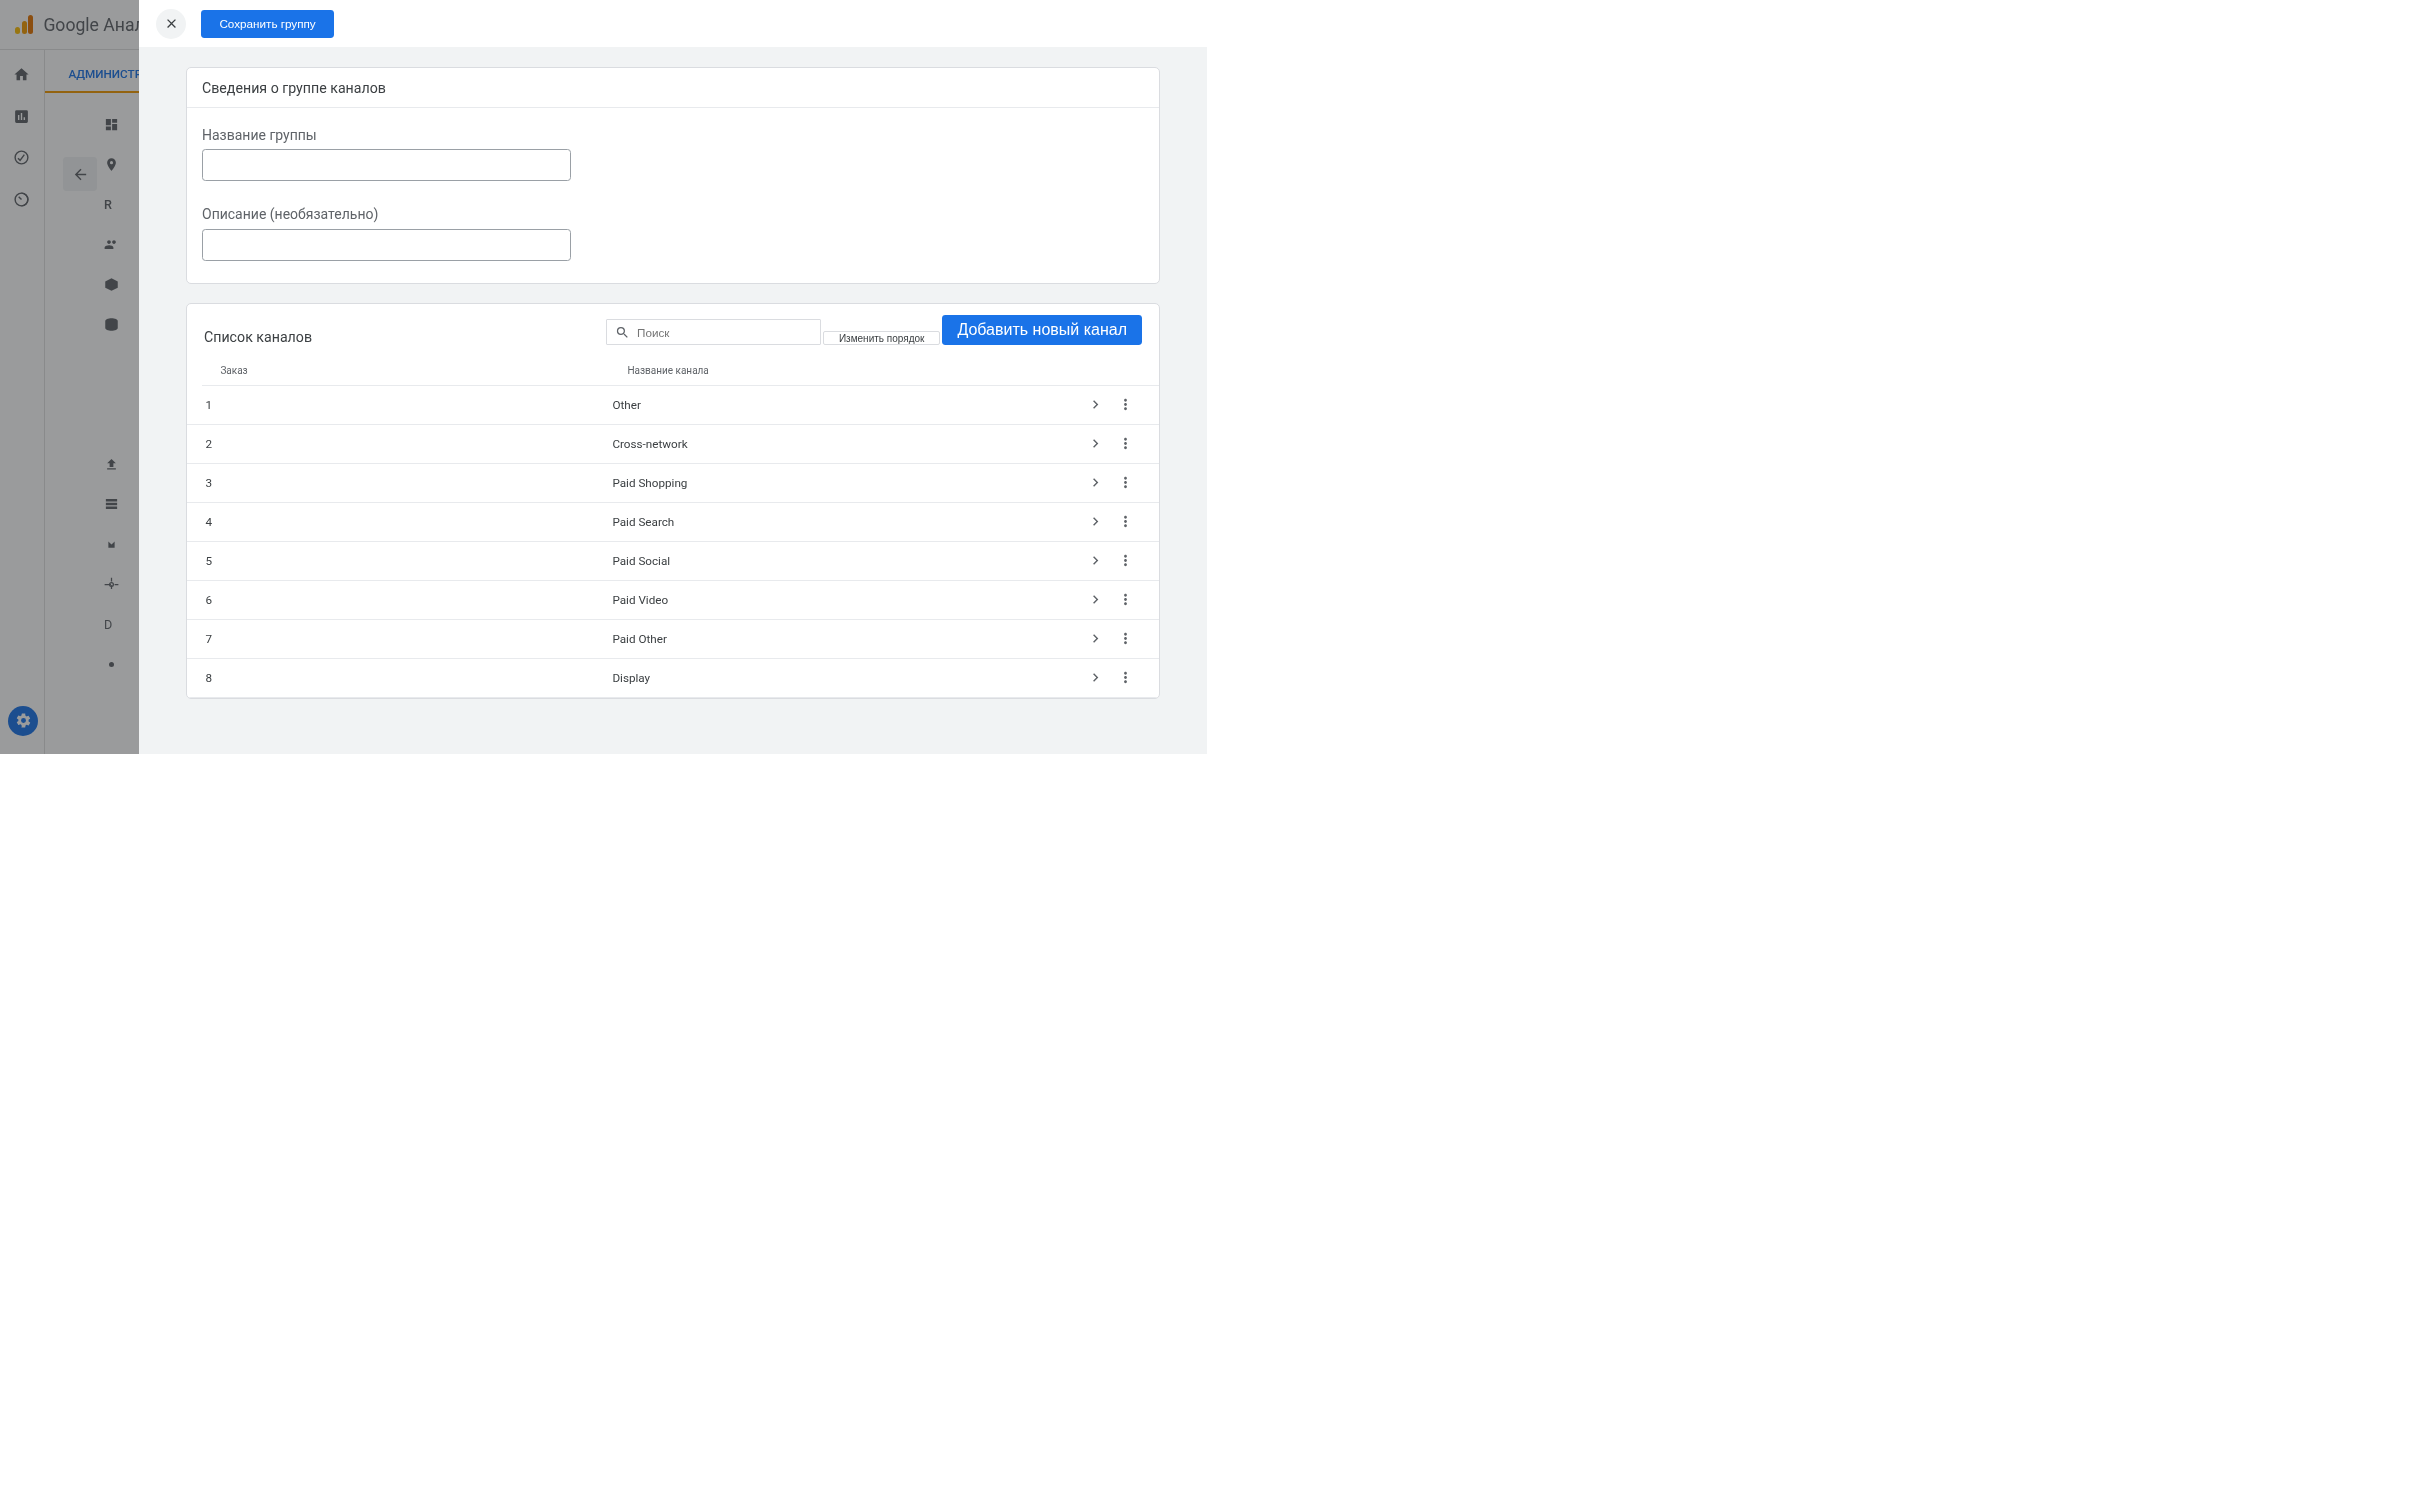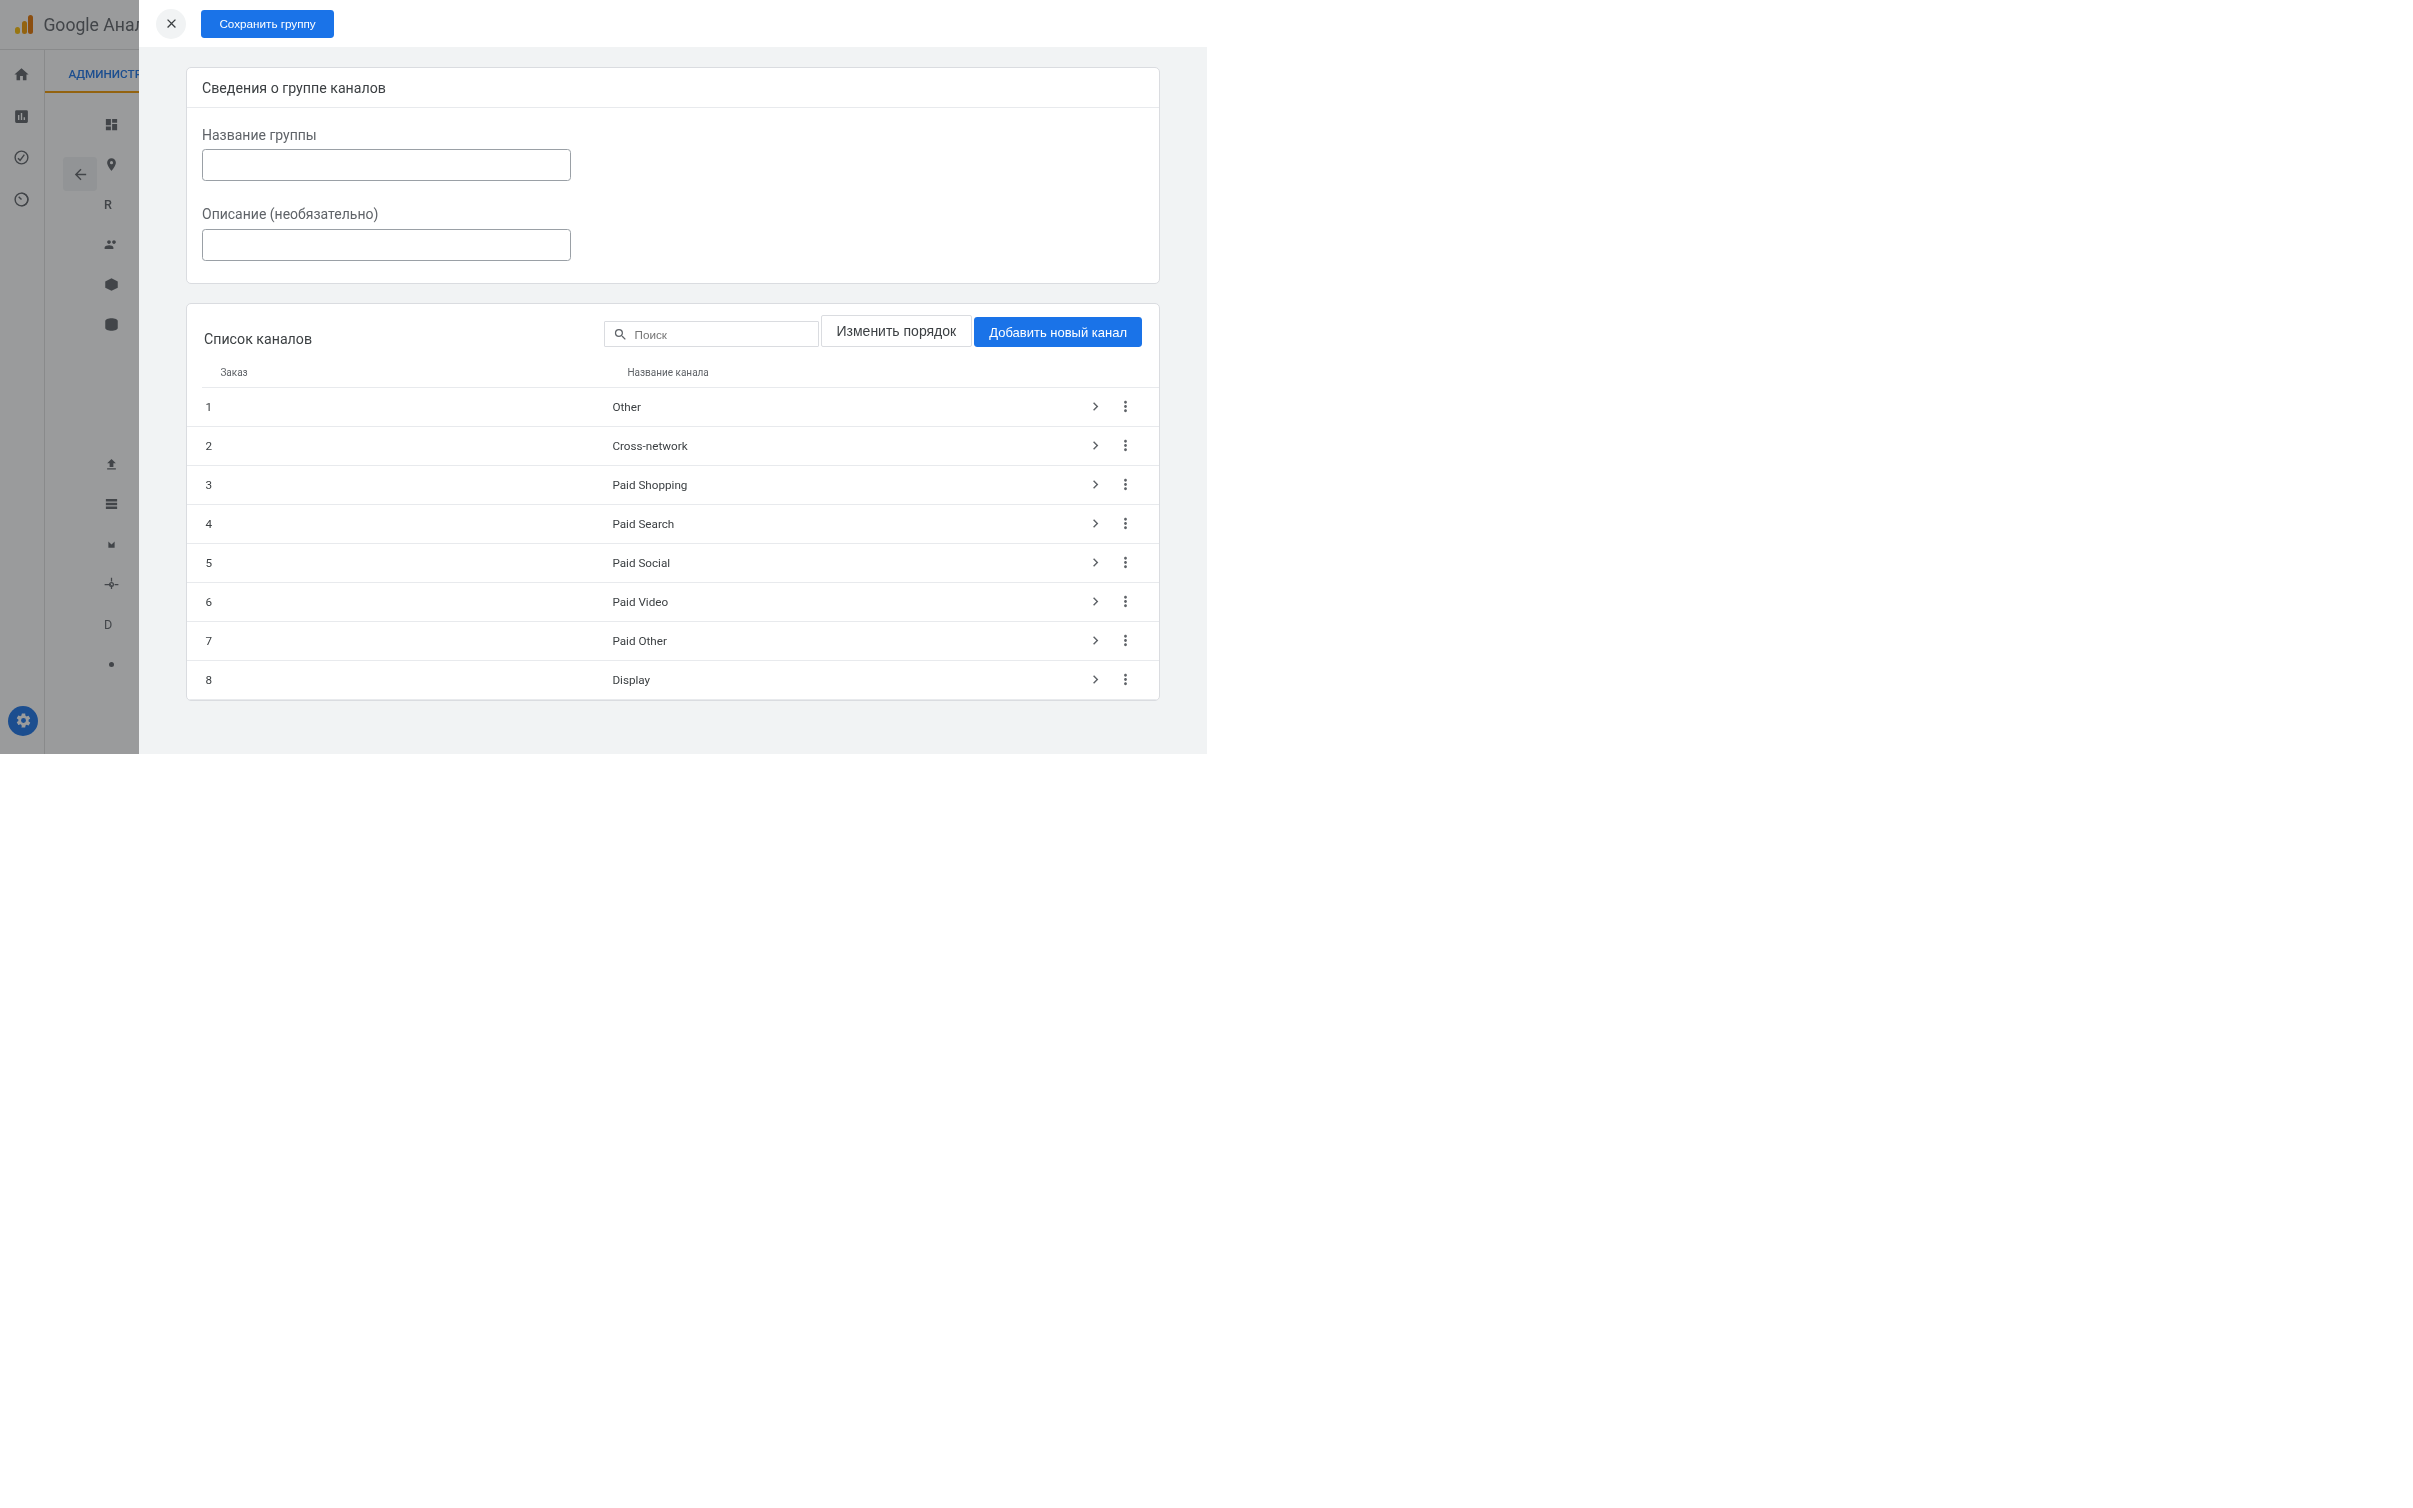--- a/index.html
+++ b/index.html
@@ -253,37 +253,37 @@
       margin-left: 28px;
     }
     .search-box input {
       border: none;
       outline: none;
       font-size: 11.7px;
       flex: 1;
     }
     .search-box svg { color: #5f6368; }
     .reorder-btn {
-      height: 32px;
+      height: 14px;
       padding: 0 15px;
       background: #fff;
       border: 0.8px solid #dadce0;
       border-radius: 2px;
-      font-size: 14px;
+      font-size: 10px;
       color: #3c4043;
       cursor: pointer;
     }
     .add-btn {
       height: 30px;
       padding: 0 15px;
       background: #1a73e8;
       color: #fff;
       border: none;
       border-radius: 3.4px;
-      font-size: 13px;
+      font-size: 16px;
       font-weight: 500;
       cursor: pointer;
     }
 
     .table-head {
       display: flex;
       padding: 8.4px 18.4px;
       border-bottom: 0.8px solid #e8eaed;
       font-size: 10px;
       color: #5f6368;

